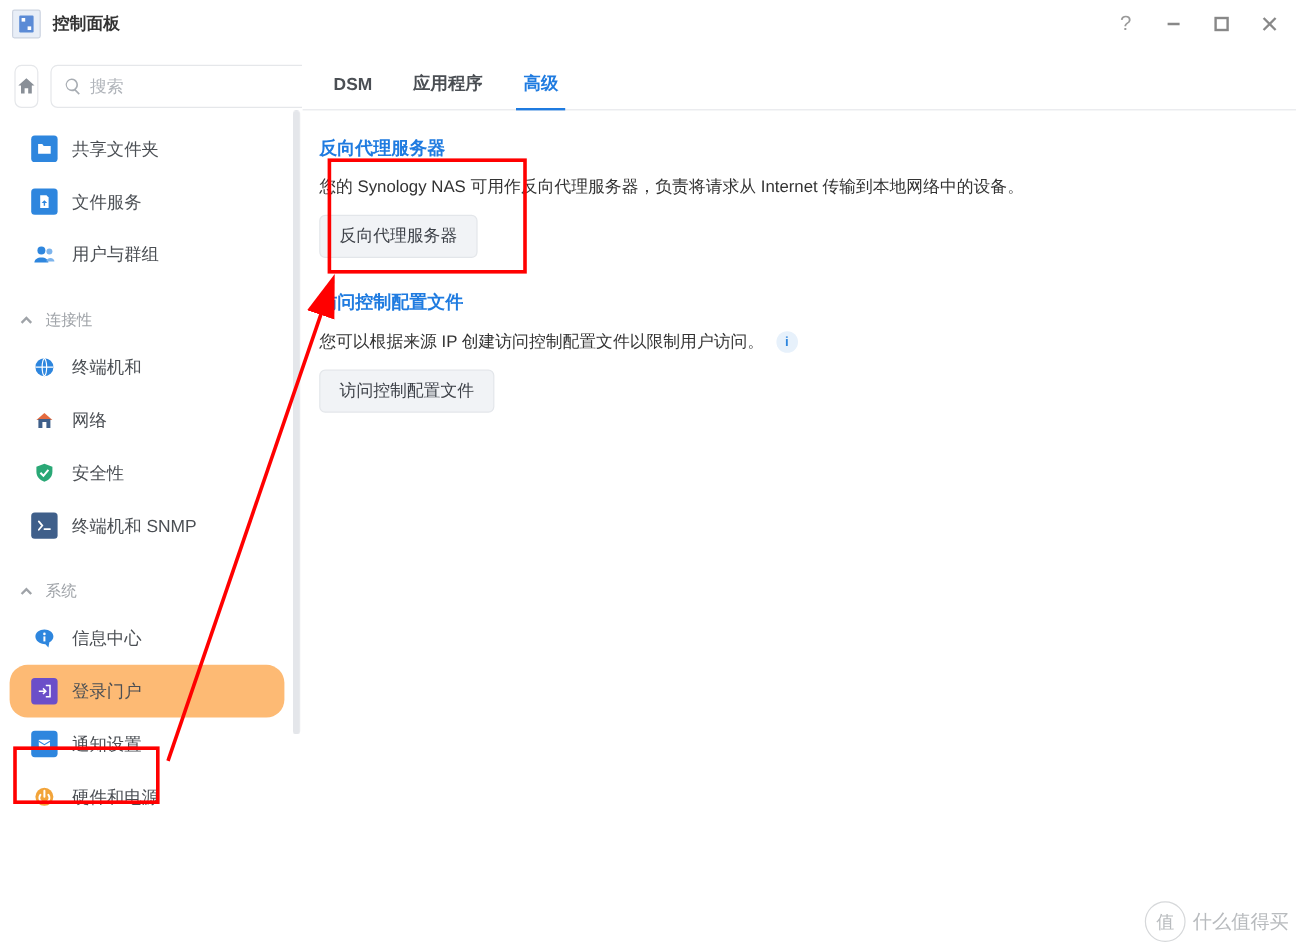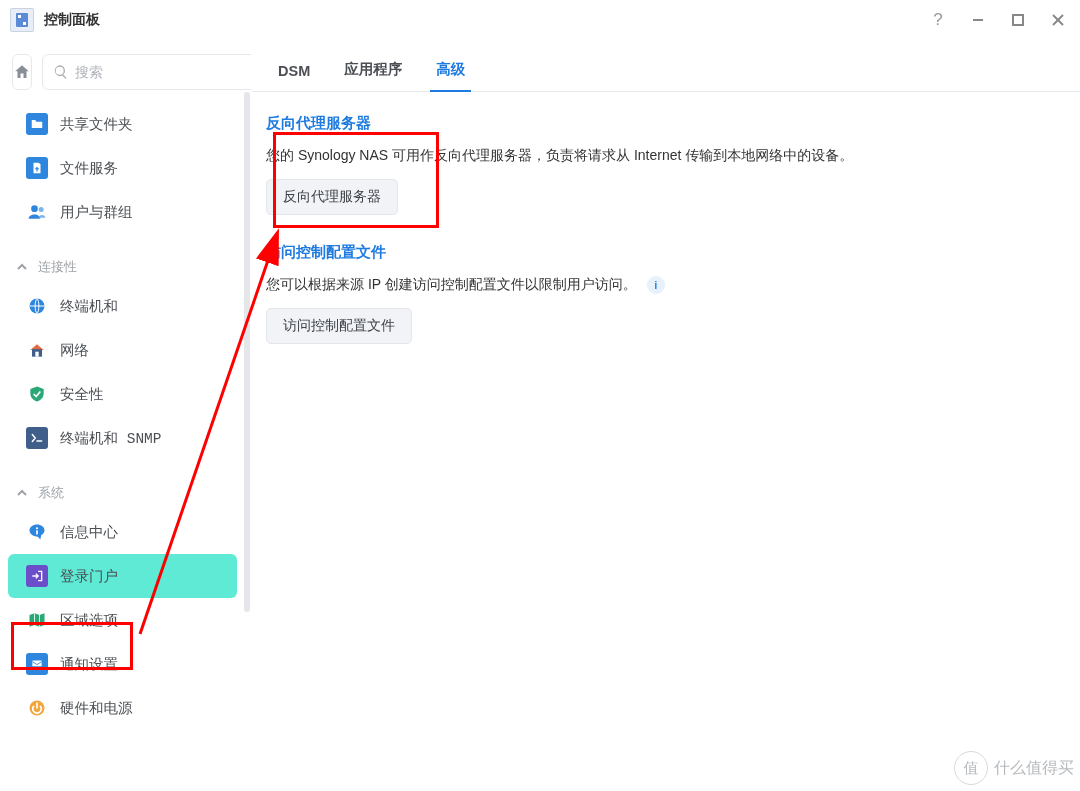--- a/index.html
+++ b/index.html
@@ -20,22 +20,22 @@
   .home-btn svg { fill: #898f97; }
   .search-wrap { flex: 1; height: 36px; border: 1px solid #e5e7ea; border-radius: 6px; display: flex; align-items: center; padding: 0 10px; background: #fff; }
   .search-wrap svg { fill: #a8adb3; margin-right: 6px; }
   .search-input { border: none; outline: none; flex: 1; font-size: 14px; color: #333; background: transparent; }
   .search-input::placeholder { color: #b0b4ba; }
 
   .group-header { display: flex; align-items: center; padding: 10px 16px 8px 16px; color: #9fa3a8; font-size: 13px; cursor: pointer; }
   .group-header .chev { margin-right: 10px; display: inline-flex; }
   .group-header .chev svg { stroke: #9fa3a8; fill: none; }
 
-  .nav-item { display: flex; align-items: center; height: 44px; padding: 0 12px 0 18px; cursor: pointer; border-radius: 6px; margin: 0 8px; font-family: Liberation Mono, monospace; }
-  .nav-item.selected { background: #5eead4; }
+  .nav-item { display: flex; align-items: center; height: 44px; padding: 0 12px 0 18px; cursor: pointer; border-radius: 6px; margin: 0 8px; }
+  .nav-item.selected { background: #fdba74; border-radius: 15px; }
   .nav-icon { width: 22px; height: 22px; margin-right: 12px; display: flex; align-items: center; justify-content: center; border-radius: 3px; flex-shrink: 0; }
   .nav-label { color: #4b4f54; font-size: 14.5px; }
 
   .scroll-indicator { position: absolute; top: 52px; right: 1px; width: 6px; height: 520px; background: #e4e6ea; border-radius: 3px; }
 
   .content { flex: 1; display: flex; flex-direction: column; }
   .tabs { height: 48px; display: flex; align-items: flex-end; padding: 0 12px; border-bottom: 1px solid #e6e8ec; margin-top: 4px; }
   .tab { padding: 12px 14px 12px; font-size: 14.5px; color: #4b4f54; font-weight: 600; cursor: pointer; position: relative; margin-right: 6px; }
   .tab.active { color: #1f7be0; }
   .tab.active::after { content: ""; position: absolute; left: 8px; right: 8px; bottom: -1px; height: 2px; background: #1f7be0; }
@@ -193,29 +193,20 @@
         <span class="nav-label">信息中心</span>
       </div>
       <div class="nav-item selected">
         <span class="nav-icon" style="background:#6b4ec9">
             <svg width="14" height="14" viewBox="0 0 24 24" fill="#fff">
               <path d="M5 5h14v14H5z" opacity="0"></path>
               <path d="M14 4h6v16h-6M4 12h10m-4-4 4 4-4 4" stroke="#fff" stroke-width="2.2" fill="none"></path>
             </svg>
           </span>
         <span class="nav-label">登录门户</span>
-      </div>
-      <div class="nav-item">
-        <span class="nav-icon">
-            <svg width="20" height="20" viewBox="0 0 24 24">
-              <path d="M3 6l6-2 6 2 6-2v14l-6 2-6-2-6 2z" fill="#2aa876"></path>
-              <path d="M9 4v14M15 6v14" stroke="#fff" stroke-width="1"></path>
-            </svg>
-          </span>
-        <span class="nav-label">区域选项</span>
       </div>
       <div class="nav-item">
         <span class="nav-icon" style="background:#2e86de">
             <svg width="14" height="14" viewBox="0 0 24 24" fill="#fff">
               <rect x="4" y="6" width="16" height="10" rx="1"></rect>
               <path d="M4 8l8 5 8-5" stroke="#2e86de" stroke-width="1.5" fill="none"></path>
             </svg>
           </span>
         <span class="nav-label">通知设置</span>
       </div>

